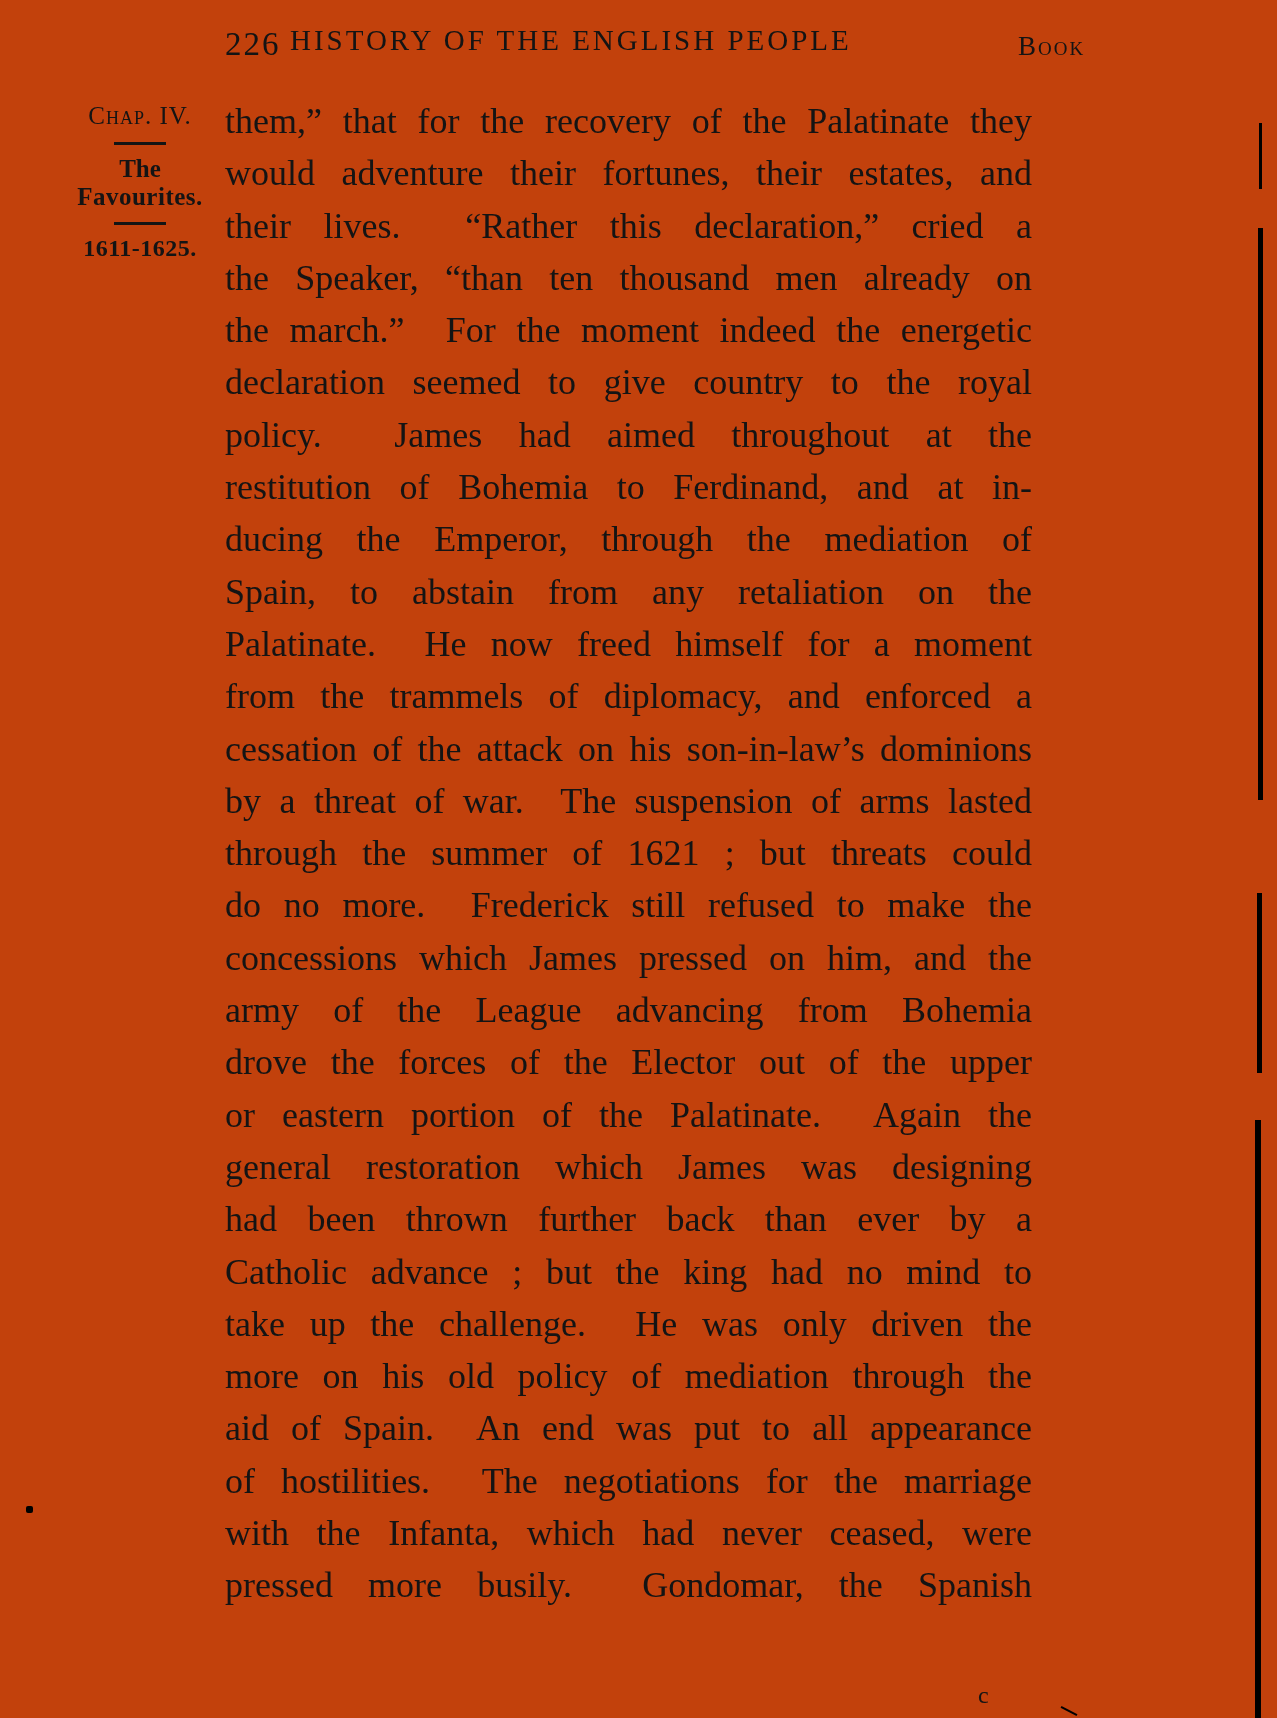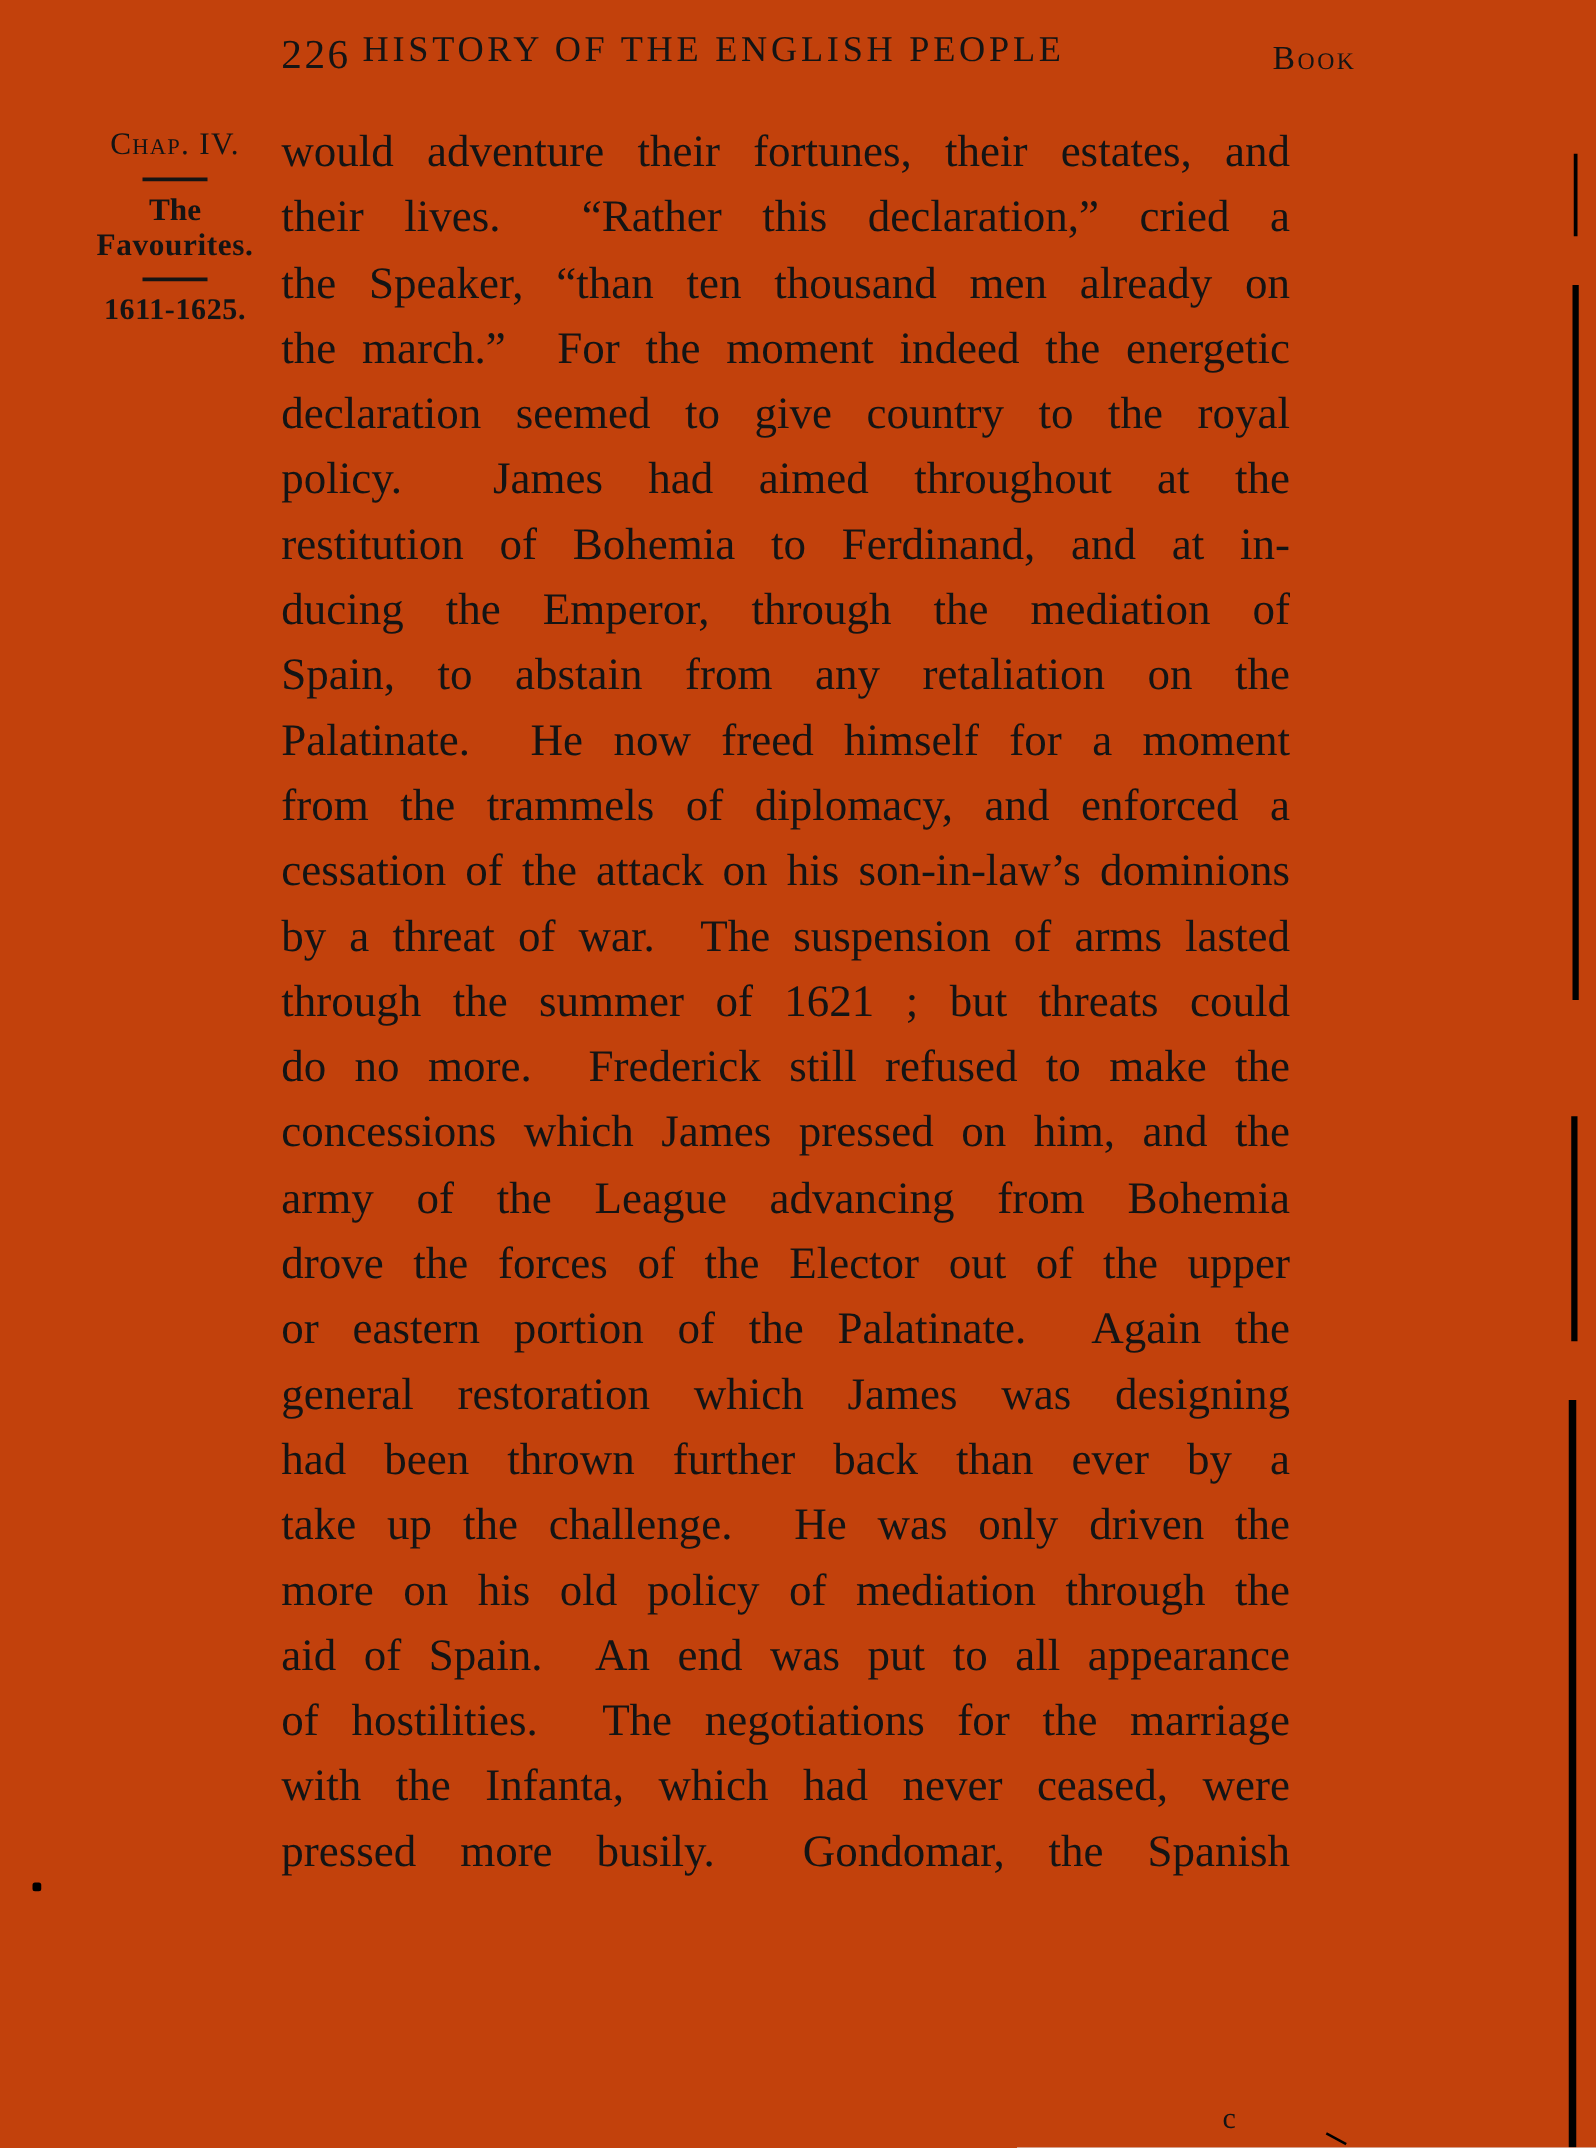--- a/index.html
+++ b/index.html
@@ -91,20 +91,21 @@
   <div class="margin-notes">
     <div class="chapter-label">Chap. IV.</div>
     <div class="margin-rule"></div>
     <div class="note-the">The</div>
     <div class="note-favourites">Favourites.</div>
     <div class="margin-rule"></div>
     <div class="dates-label">1611-1625.</div>
   </div>
 
   <div class="body-text">
+    <div class="text-line">them,” that for the recovery of the Palatinate they</div>
     <div class="text-line">would adventure their fortunes, their estates, and</div>
     <div class="text-line">their lives.  “Rather this declaration,” cried a</div>
     <div class="text-line">the Speaker, “than ten thousand men already on</div>
     <div class="text-line">the march.”  For the moment indeed the energetic</div>
     <div class="text-line">declaration seemed to give country to the royal</div>
     <div class="text-line">policy.  James had aimed throughout at the</div>
     <div class="text-line">restitution of Bohemia to Ferdinand, and at in-</div>
     <div class="text-line">ducing the Emperor, through the mediation of</div>
     <div class="text-line">Spain, to abstain from any retaliation on the</div>
     <div class="text-line">Palatinate.  He now freed himself for a moment</div>
@@ -112,20 +113,21 @@
     <div class="text-line">cessation of the attack on his son-in-law’s dominions</div>
     <div class="text-line">by a threat of war.  The suspension of arms lasted</div>
     <div class="text-line">through the summer of 1621 ; but threats could</div>
     <div class="text-line">do no more.  Frederick still refused to make the</div>
     <div class="text-line">concessions which James pressed on him, and the</div>
     <div class="text-line">army of the League advancing from Bohemia</div>
     <div class="text-line">drove the forces of the Elector out of the upper</div>
     <div class="text-line">or eastern portion of the Palatinate.  Again the</div>
     <div class="text-line">general restoration which James was designing</div>
     <div class="text-line">had been thrown further back than ever by a</div>
+    <div class="text-line">Catholic advance ; but the king had no mind to</div>
     <div class="text-line">take up the challenge.  He was only driven the</div>
     <div class="text-line">more on his old policy of mediation through the</div>
     <div class="text-line">aid of Spain.  An end was put to all appearance</div>
     <div class="text-line">of hostilities.  The negotiations for the marriage</div>
     <div class="text-line">with the Infanta, which had never ceased, were</div>
     <div class="text-line">pressed more busily.  Gondomar, the Spanish</div>
   </div>
 
   <div class="edge-line" style="left:1259px;top:123px;width:3px;height:66px;"></div>
   <div class="edge-line" style="left:1258px;top:228px;width:5px;height:572px;"></div>

